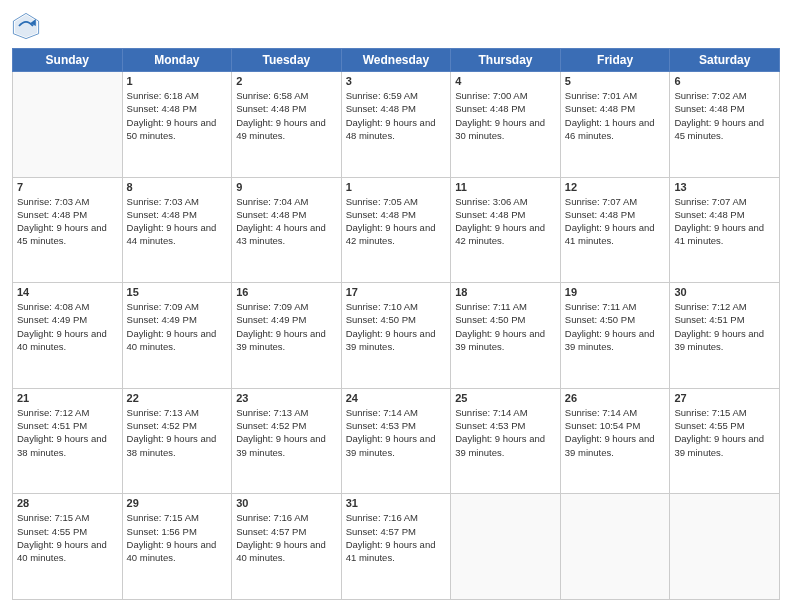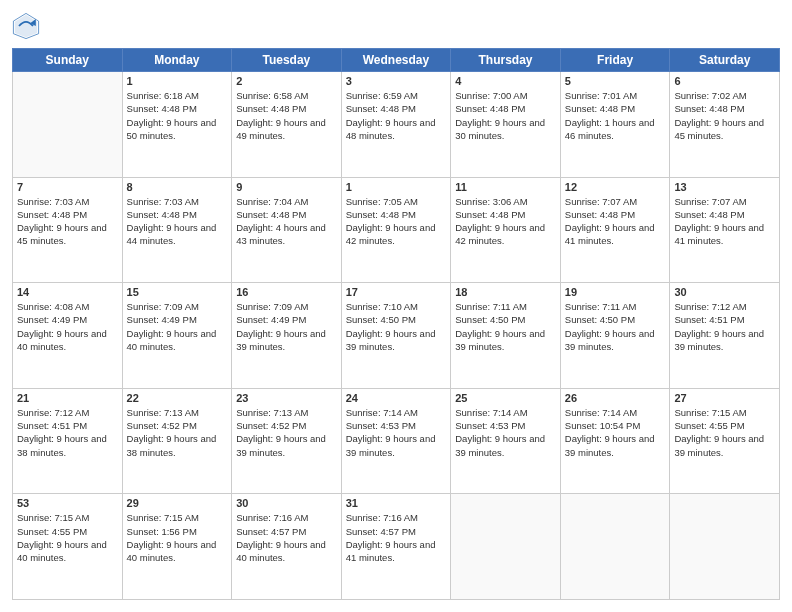--- a/index.html
+++ b/index.html
@@ -298,21 +298,21 @@
       </td>
           <td>
         <span class="day-num">27</span>
         <span class="cell-line">Sunrise: 7:15 AM</span>
         <span class="cell-line">Sunset: 4:55 PM</span>
         <span class="cell-line">Daylight: 9 hours and 39 minutes.</span>
       </td>
         </tr>
         <tr>
           <td>
-        <span class="day-num">53</span>
+        <span class="day-num">28</span>
         <span class="cell-line">Sunrise: 7:15 AM</span>
         <span class="cell-line">Sunset: 4:55 PM</span>
         <span class="cell-line">Daylight: 9 hours and 40 minutes.</span>
       </td>
           <td>
         <span class="day-num">29</span>
         <span class="cell-line">Sunrise: 7:15 AM</span>
         <span class="cell-line">Sunset: 1:56 PM</span>
         <span class="cell-line">Daylight: 9 hours and 40 minutes.</span>
       </td>

